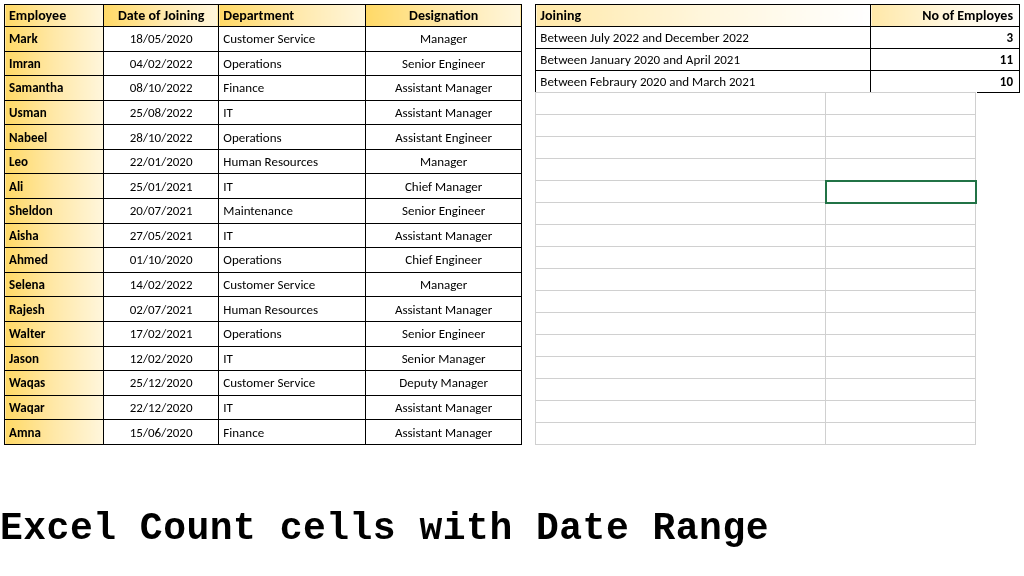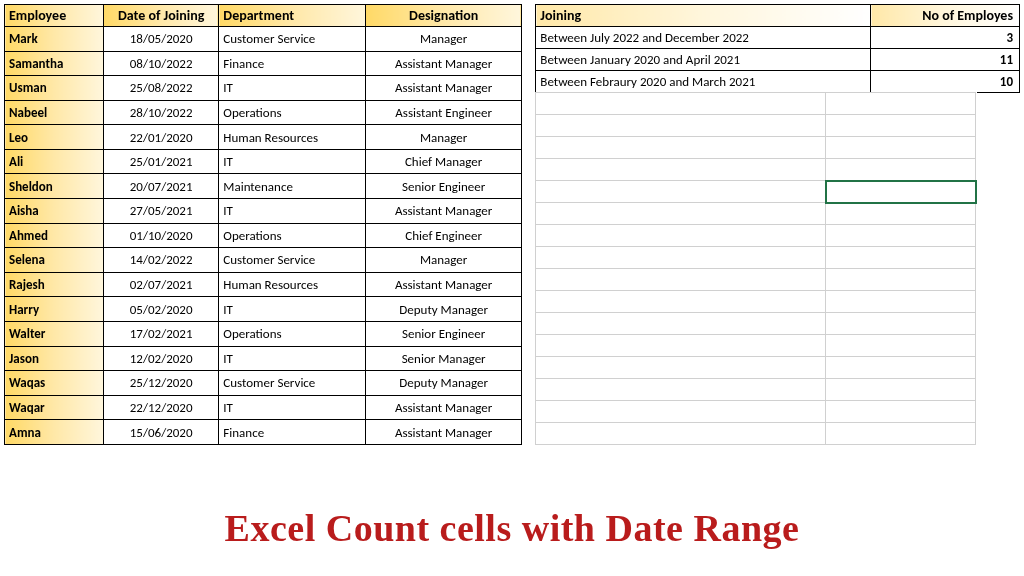--- a/index.html
+++ b/index.html
@@ -62,25 +62,24 @@
     .empty-grid .c1 { width: 290px; }
     .empty-grid .c2 { width: 150px; }
     .active-cell {
       border: 2px solid #217346 !important;
     }
     .caption {
       position: absolute;
       bottom: 26px;
       left: 0;
       right: 0;
-      text-align: center;
       font-size: 38px;
       font-weight: 900;
-      color: #b91c1c;
-      font-family: Liberation Serif, serif;
+      color: #000000;
+      font-family: Liberation Mono, monospace;
       letter-spacing: 0.5px;
     }
   </style>
 </head>
 <body>
 
 <div class="sheet">
 
   <table class="main-table">
     <thead>
@@ -92,20 +91,26 @@
       </tr>
     </thead>
     <tbody id="emp-body">
         <tr>
           <td class="col-emp">Mark</td>
           <td class="col-date">18/05/2020</td>
           <td class="col-dept">Customer Service</td>
           <td class="col-desig">Manager</td>
         </tr>
         <tr>
+          <td class="col-emp">Imran</td>
+          <td class="col-date">04/02/2022</td>
+          <td class="col-dept">Operations</td>
+          <td class="col-desig">Senior Engineer</td>
+        </tr>
+        <tr>
           <td class="col-emp">Samantha</td>
           <td class="col-date">08/10/2022</td>
           <td class="col-dept">Finance</td>
           <td class="col-desig">Assistant Manager</td>
         </tr>
         <tr>
           <td class="col-emp">Usman</td>
           <td class="col-date">25/08/2022</td>
           <td class="col-dept">IT</td>
           <td class="col-desig">Assistant Manager</td>
@@ -152,26 +157,20 @@
           <td class="col-dept">Customer Service</td>
           <td class="col-desig">Manager</td>
         </tr>
         <tr>
           <td class="col-emp">Rajesh</td>
           <td class="col-date">02/07/2021</td>
           <td class="col-dept">Human Resources</td>
           <td class="col-desig">Assistant Manager</td>
         </tr>
         <tr>
-          <td class="col-emp">Harry</td>
-          <td class="col-date">05/02/2020</td>
-          <td class="col-dept">IT</td>
-          <td class="col-desig">Deputy Manager</td>
-        </tr>
-        <tr>
           <td class="col-emp">Walter</td>
           <td class="col-date">17/02/2021</td>
           <td class="col-dept">Operations</td>
           <td class="col-desig">Senior Engineer</td>
         </tr>
         <tr>
           <td class="col-emp">Jason</td>
           <td class="col-date">12/02/2020</td>
           <td class="col-dept">IT</td>
           <td class="col-desig">Senior Manager</td>

